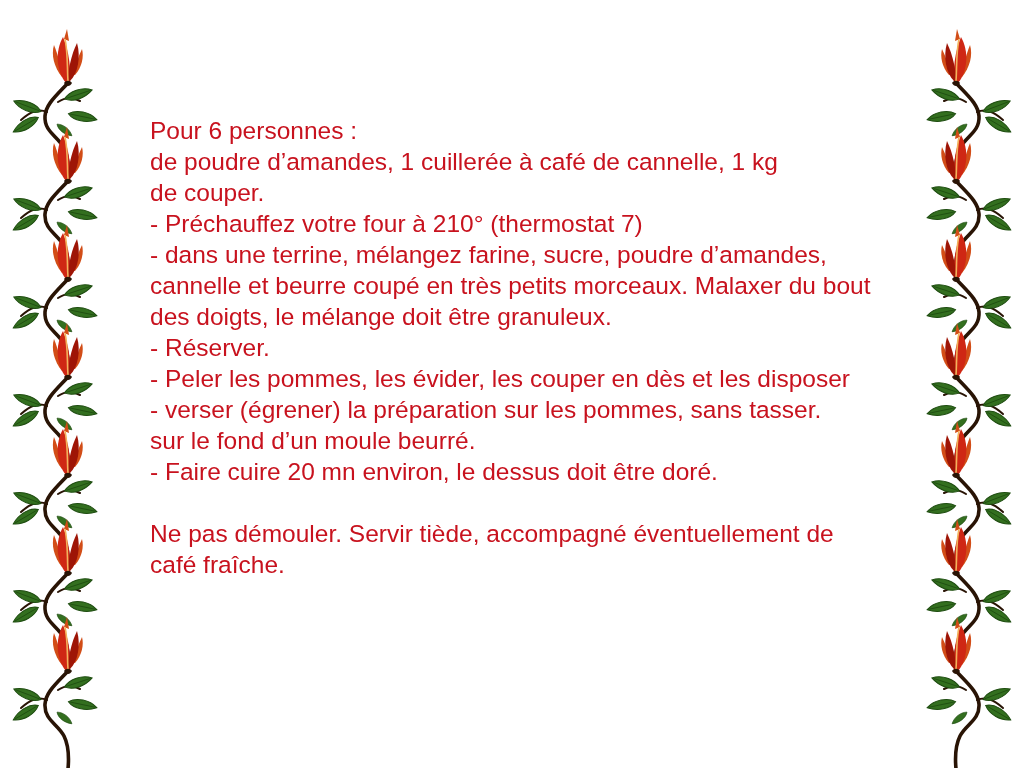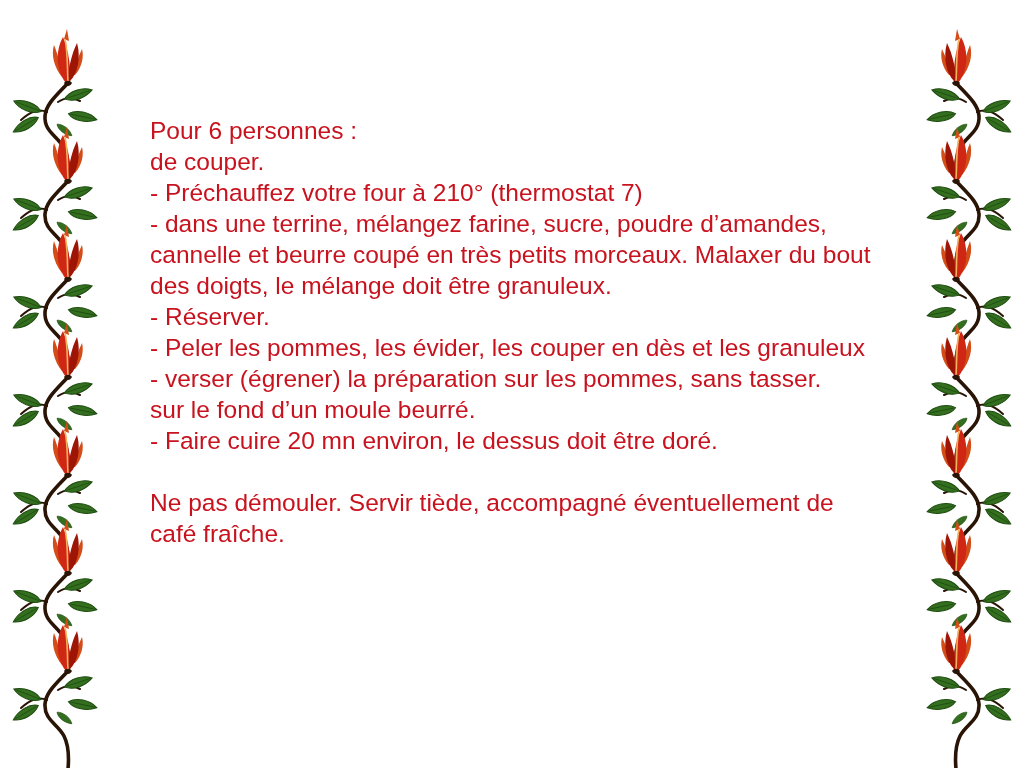--- a/index.html
+++ b/index.html
@@ -115,27 +115,28 @@
       <use href="#rose-unit" transform="translate(8,220)"></use>
       <use href="#rose-unit" transform="translate(8,318)"></use>
       <use href="#rose-unit" transform="translate(8,416)"></use>
       <use href="#rose-unit" transform="translate(8,514)"></use>
       <use href="#rose-unit" transform="translate(8,612)"></use>
     </g>
   </svg>
 
   <div class="recipe">
     <div class="recipe-line">Pour 6 personnes :</div>
+    <div class="recipe-line">de poudre d’amandes, 1 cuillerée à café de cannelle, 1 kg</div>
     <div class="recipe-line">de couper.</div>
     <div class="recipe-line">- Préchauffez votre four à 210° (thermostat 7)</div>
     <div class="recipe-line">- dans une terrine, mélangez farine, sucre, poudre d’amandes,</div>
     <div class="recipe-line">cannelle et beurre coupé en très petits morceaux. Malaxer du bout</div>
     <div class="recipe-line">des doigts, le mélange doit être granuleux.</div>
     <div class="recipe-line">- Réserver.</div>
-    <div class="recipe-line">- Peler les pommes, les évider, les couper en dès et les granuleux</div>
+    <div class="recipe-line">- Peler les pommes, les évider, les couper en dès et les disposer</div>
     <div class="recipe-line">- verser (égrener) la préparation sur les pommes, sans tasser.</div>
     <div class="recipe-line">sur le fond d’un moule beurré.</div>
     <div class="recipe-line">- Faire cuire 20 mn environ, le dessus doit être doré.</div>
     <div class="recipe-line"></div>
     <div class="recipe-line">Ne pas démouler. Servir tiède, accompagné éventuellement de</div>
     <div class="recipe-line">café fraîche.</div>
   </div>
 
 </div>
 

